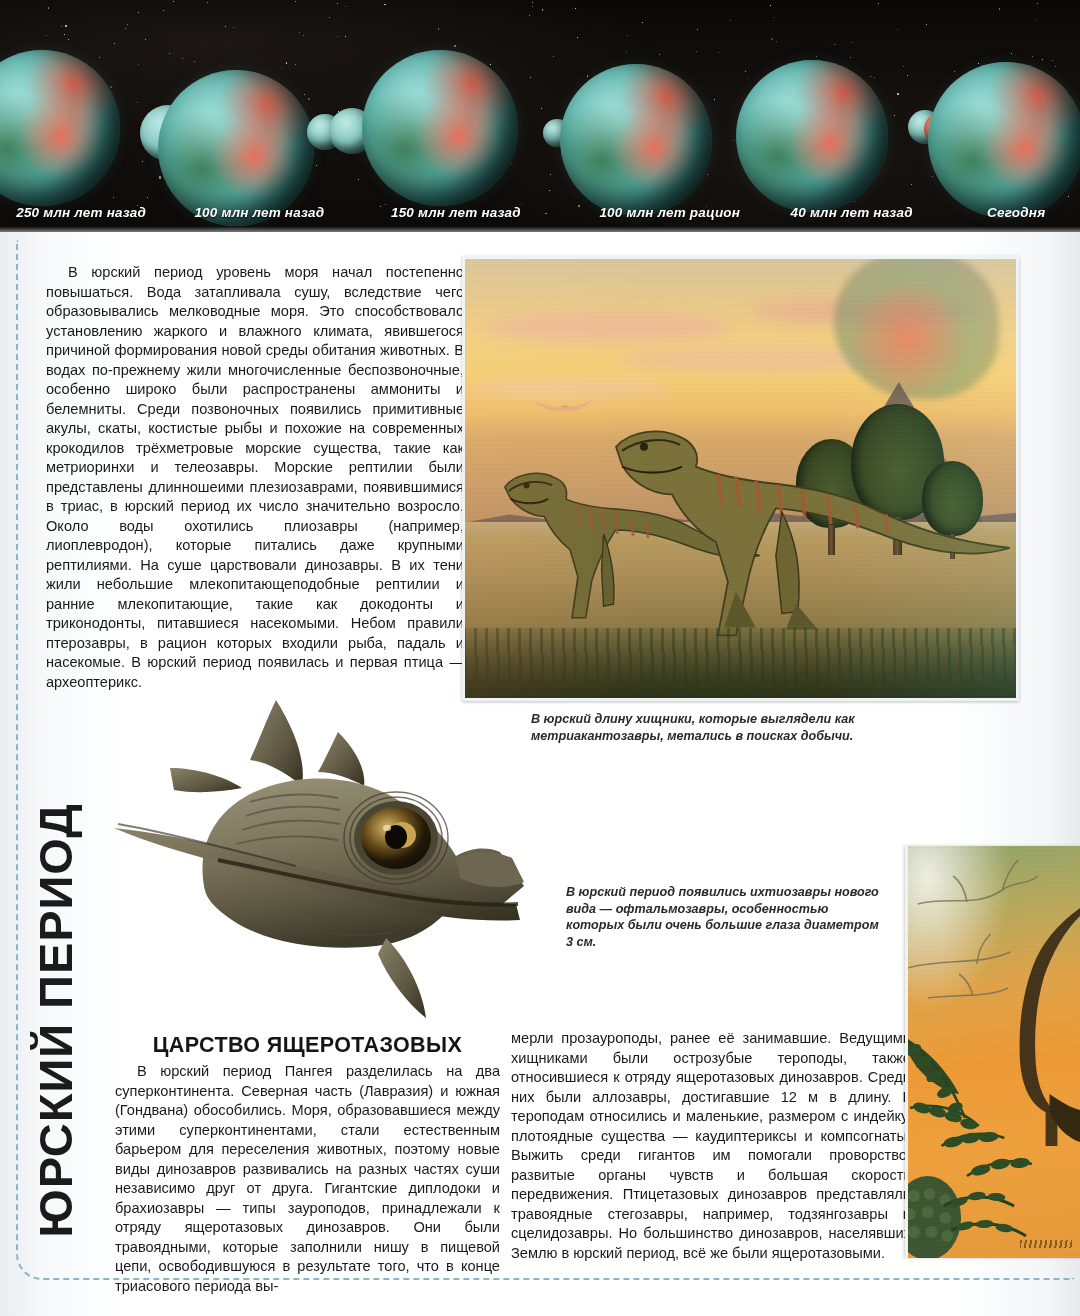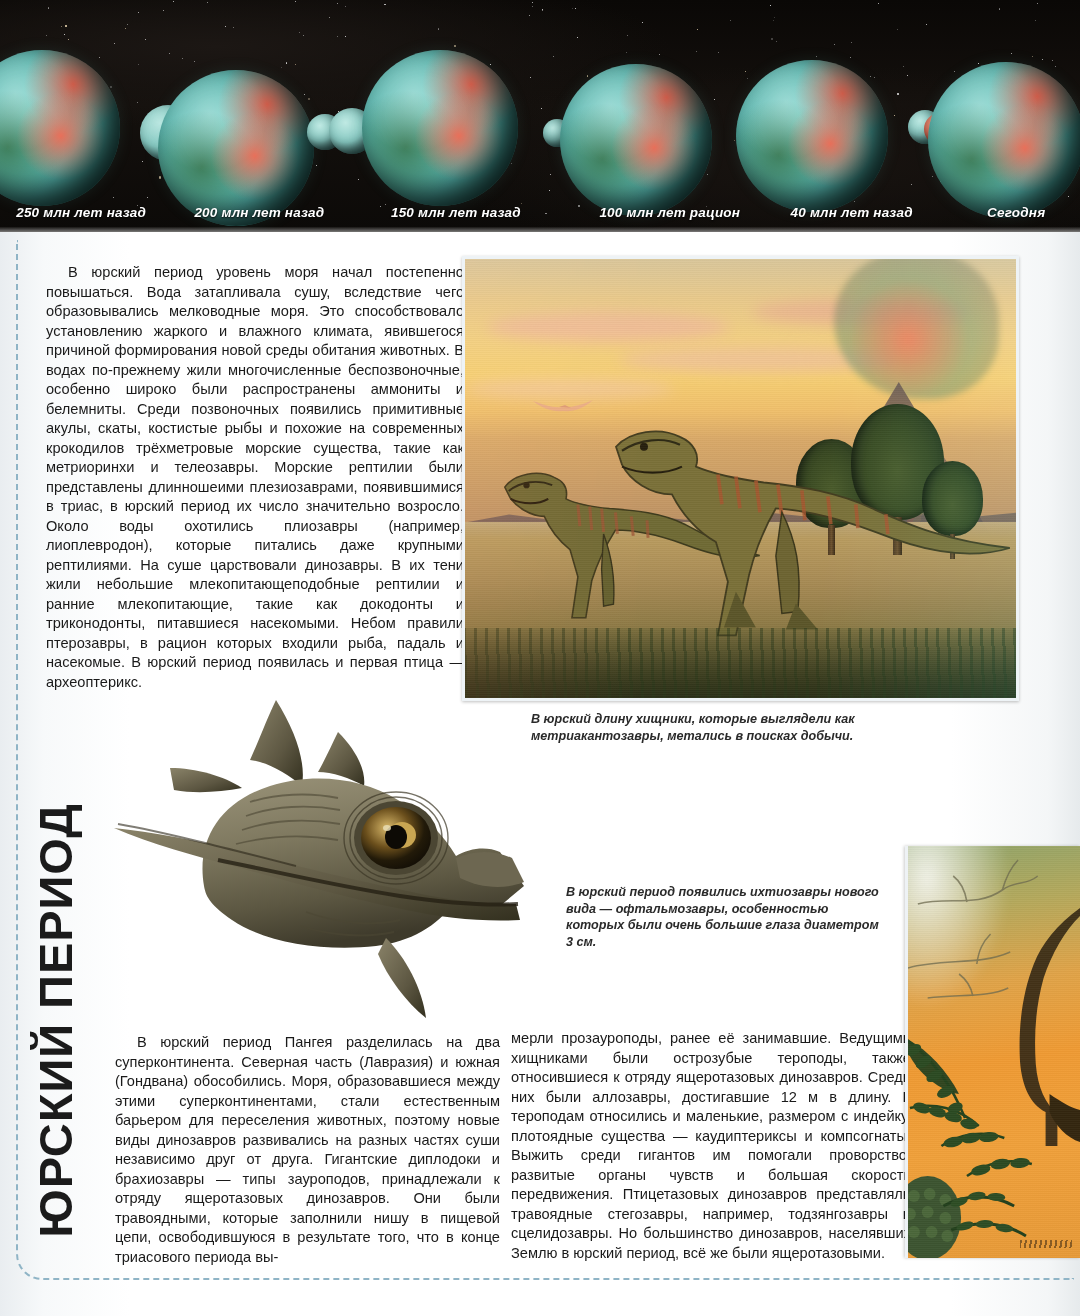--- a/index.html
+++ b/index.html
@@ -525,21 +525,21 @@
       <div class="globe" style="left: 362px; top: 50px; width: 156px; height: 156px;"></div>
       <div class="moon" style="left: 543px; top: 119px; width: 28px; height: 28px;"></div>
       <div class="globe" style="left: 560px; top: 64px; width: 152px; height: 152px;"></div>
       <div class="moon" style="left: 908px; top: 110px; width: 34px; height: 34px;"></div>
       <div class="moon red" style="left: 924px; top: 113px; width: 32px; height: 32px;"></div>
       <div class="globe" style="left: 736px; top: 60px; width: 152px; height: 152px;"></div>
       <div class="globe" style="left: 928px; top: 62px; width: 156px; height: 156px;"></div>
     </div>
   <div id="tl-labels">
       <div class="tl-label" style="left: 1.5%;">250 млн лет назад</div>
-      <div class="tl-label" style="left: 18%;">200 млн лет назад</div>
+      <div class="tl-label" style="left: 18%;">100 млн лет назад</div>
       <div class="tl-label" style="left: 36.2%;">150 млн лет назад</div>
       <div class="tl-label" style="left: 55.5%;">100 млн лет рацион</div>
       <div class="tl-label" style="left: 73.2%;">40 млн лет назад</div>
       <div class="tl-label" style="left: 91.4%;">Сегодня</div>
     </div>
   <div class="banner-bottom-edge"></div>
 </div>
 
 <div class="dashed-frame"></div>
 
@@ -708,20 +708,21 @@
       <ellipse cx="296" cy="148" rx="52" ry="46"></ellipse>
     </g>
 
     <path d="M286 248 C306 268 322 298 326 328 C306 312 288 288 278 264 Z" fill="url(#finG)"></path>
   </svg>
 </div>
 
 <div class="caption cap-2">В юрский период появились ихтиозавры нового вида — офтальмозавры, особенностью которых были очень большие глаза диаметром 3 см.</div>
 
 <div class="col-bottom-left">
+  <div class="article-h">ЦАРСТВО ЯЩЕРОТАЗОВЫХ</div>
   <div class="body-text">
     <p class="indent">В юрский период Пангея разделилась на два суперконтинента. Северная часть (Лавразия) и южная (Гондвана) обособились. Моря, образовавшиеся между этими суперконтинентами, стали естественным барьером для переселения животных, поэтому новые виды динозавров развивались на разных частях суши независимо друг от друга. Гигантские диплодоки и брахиозавры — типы зауроподов, принадлежали к отряду ящеротазовых динозавров. Они были травоядными, которые заполнили нишу в пищевой цепи, освободившуюся в результате того, что в конце триасового периода вы-</p>
   </div>
 </div>
 
 <div class="col-bottom-right">
   <div class="body-text">
     <p>мерли прозауроподы, ранее её занимавшие. Ведущими хищниками были острозубые тероподы, также относившиеся к отряду ящеротазовых динозавров. Среди них были аллозавры, достигавшие 12 м в длину. К тероподам относились и маленькие, размером с индейку, плотоядные существа — каудиптериксы и компсогнаты. Выжить среди гигантов им помогали проворство, развитые органы чувств и большая скорость передвижения. Птицетазовых динозавров представляли травоядные стегозавры, например, тодзянгозавры и сцелидозавры. Но большинство динозавров, населявших Землю в юрский период, всё же были ящеротазовыми.</p>
   </div>
 </div>

